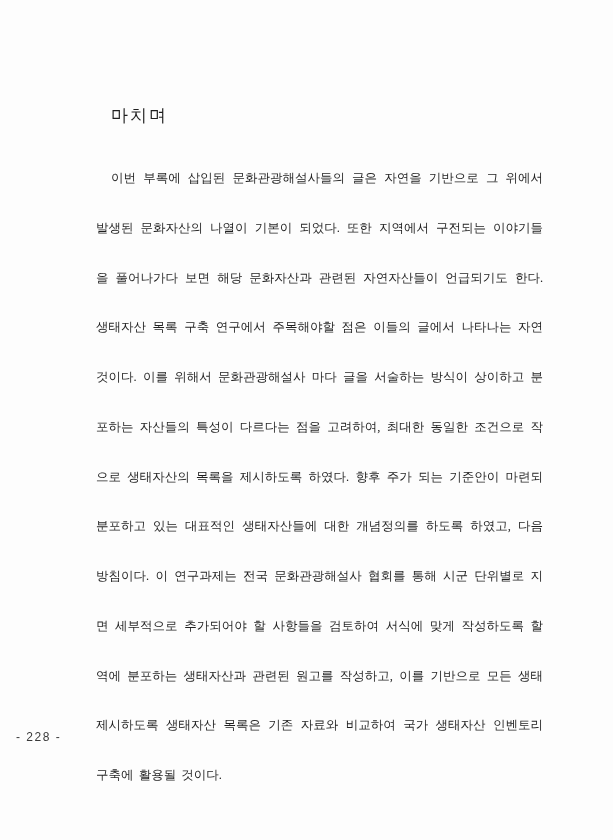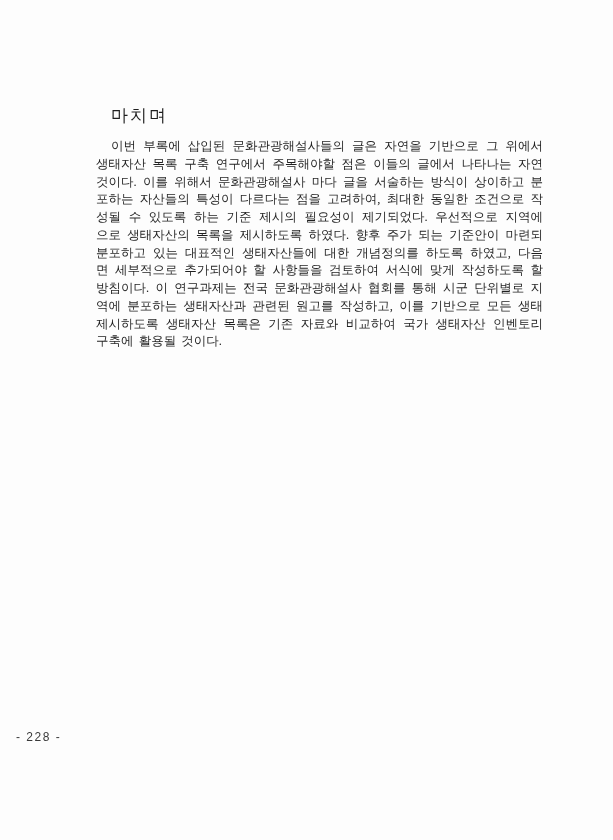--- a/index.html
+++ b/index.html
@@ -37,20 +37,21 @@
     font-size: 12.5px;
     line-height: 17.75px;
     word-spacing: 2px;
   }
   .body-line {
     height: 17.75px;
     overflow: hidden;
     text-align: justify;
     text-align-last: justify;
     white-space: nowrap;
+    margin-top: 32px;
   }
   .body-line:first-child {
     text-indent: 15px;
   }
   .body-line:last-child {
     text-align-last: left;
     white-space: normal;
   }
   .page-number {
     position: absolute;
@@ -66,28 +67,29 @@
 </style>
 </head>
 <body style="--bg-color: #fdfdfd; --text-color: #1f1f1f; --pagenum-color: #3a3a3a;">
 
 <div class="page">
 
   <h1 class="section-title">마치며</h1>
 
   <div class="body-paragraph">
       <div class="body-line">이번 부록에 삽입된 문화관광해설사들의 글은 자연을 기반으로 그 위에서</div>
+      <div class="body-line">발생된 문화자산의 나열이 기본이 되었다. 또한 지역에서 구전되는 이야기들</div>
+      <div class="body-line">을 풀어나가다 보면 해당 문화자산과 관련된 자연자산들이 언급되기도 한다.</div>
       <div class="body-line">생태자산 목록 구축 연구에서 주목해야할 점은 이들의 글에서 나타나는 자연</div>
       <div class="body-line">것이다. 이를 위해서 문화관광해설사 마다 글을 서술하는 방식이 상이하고 분</div>
       <div class="body-line">포하는 자산들의 특성이 다르다는 점을 고려하여, 최대한 동일한 조건으로 작</div>
-      <div class="body-line">성될 수 있도록 하는 기준 제시의 필요성이 제기되었다. 우선적으로 지역에</div>
       <div class="body-line">으로 생태자산의 목록을 제시하도록 하였다. 향후 주가 되는 기준안이 마련되</div>
       <div class="body-line">분포하고 있는 대표적인 생태자산들에 대한 개념정의를 하도록 하였고, 다음</div>
+      <div class="body-line">방침이다. 이 연구과제는 전국 문화관광해설사 협회를 통해 시군 단위별로 지</div>
       <div class="body-line">면 세부적으로 추가되어야 할 사항들을 검토하여 서식에 맞게 작성하도록 할</div>
-      <div class="body-line">방침이다. 이 연구과제는 전국 문화관광해설사 협회를 통해 시군 단위별로 지</div>
       <div class="body-line">역에 분포하는 생태자산과 관련된 원고를 작성하고, 이를 기반으로 모든 생태</div>
       <div class="body-line">제시하도록 생태자산 목록은 기존 자료와 비교하여 국가 생태자산 인벤토리</div>
       <div class="body-line">구축에 활용될 것이다.</div>
     </div>
 
   <div class="page-number">- 228 -</div>
 
 </div>
 
 </body></html>

